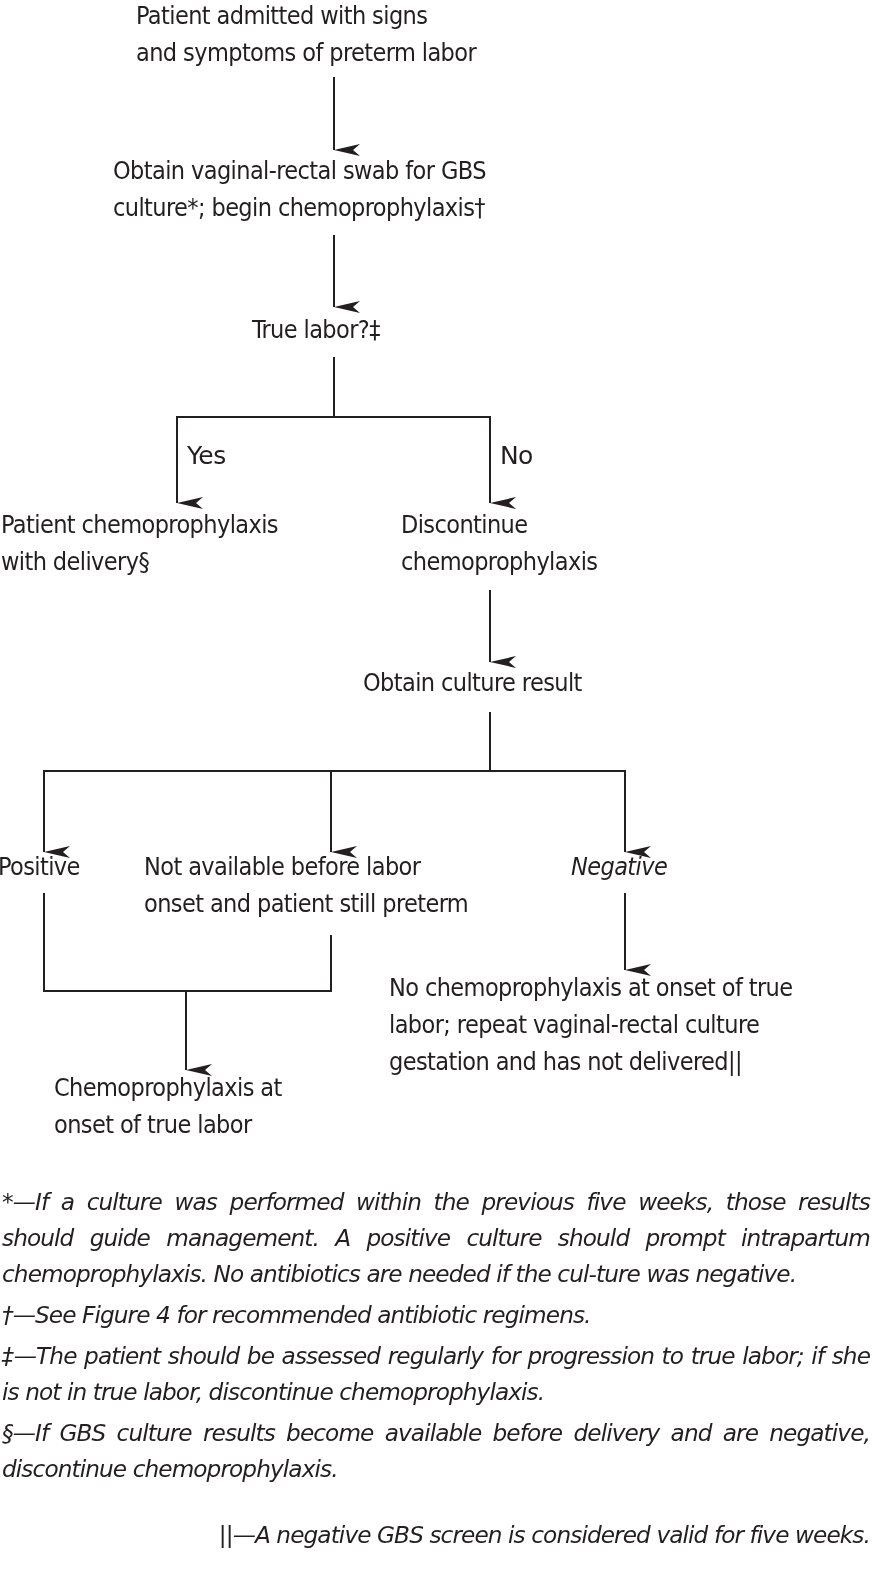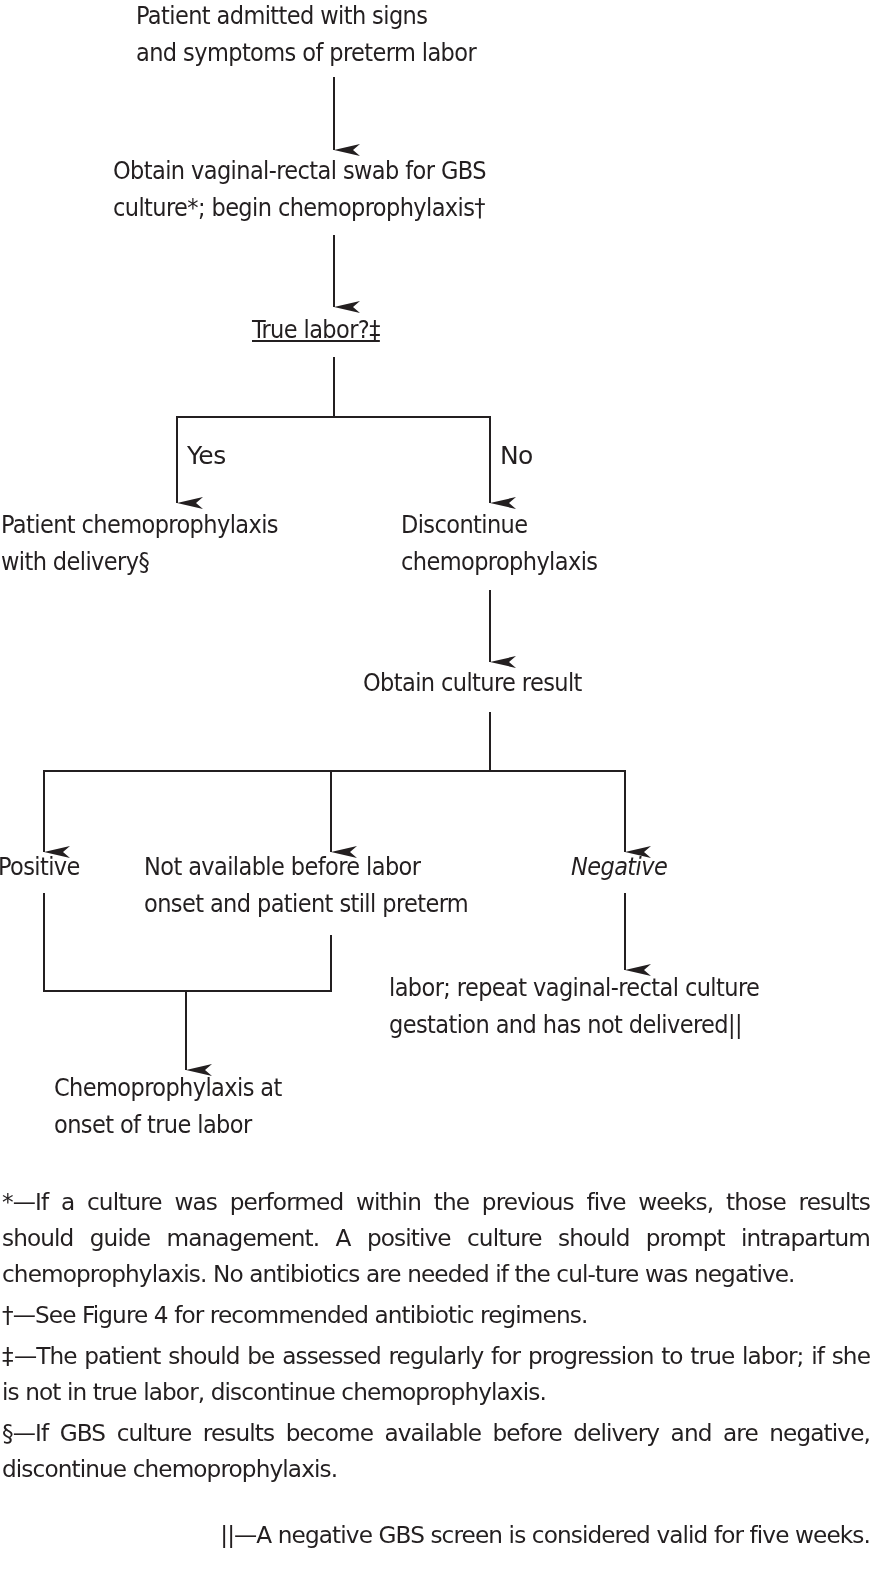--- a/index.html
+++ b/index.html
@@ -3,21 +3,21 @@
 <meta charset="utf-8">
 <style>
   html, body { margin: 0; padding: 0; background: #ffffff; }
   body { width: 877px; height: 1581px; position: relative; overflow: hidden;
          font-family: "DejaVu Sans", sans-serif; color: #231f20; }
   .node { position: absolute; font-size: 25px; line-height: 37px; white-space: nowrap;
           letter-spacing: -0.6px; font-stretch: condensed; }
   .label { position: absolute; font-size: 25px; line-height: 30px; white-space: nowrap; letter-spacing: -0.6px; }
   svg#flow { position: absolute; left: 0; top: 0; }
   .notes { position: absolute; left: 2px; top: 1184px; width: 868px;
-           font-family: "DejaVu Sans", sans-serif; font-size: 23.2px;
+           font-family: "DejaVu Sans", sans-serif; font-style: italic; font-size: 23.2px;
            line-height: 36px; letter-spacing: -0.9px; color: #231f20; }
   .note { margin: 0 0 5px 0; text-align: justify; }
   .note:last-child { text-align: right; margin-top: 30px; }
 </style>
 </head>
 <body>
 
 <svg id="flow" width="877" height="1581">
   <defs>
     <marker id="ah" viewBox="0 0 12 26" refX="6" refY="26" markerWidth="12" markerHeight="26" markerUnits="userSpaceOnUse" orient="auto-start-reverse">
@@ -53,21 +53,21 @@
 <div class="node" style="left:136px; top:-3px;">
   <div>Patient admitted with signs</div>
   <div>and symptoms of preterm labor</div>
 </div>
 
 <div class="node" style="left:113px; top:152px;">
   <div>Obtain vaginal-rectal swab for GBS</div>
   <div>culture*; begin chemoprophylaxis†</div>
 </div>
 
-<div class="node" style="left:252px; top:311px;text-decoration:underline;">
+<div class="node" style="left:252px; top:311px;">
   <div>True labor?‡</div>
 </div>
 
 <div class="label" style="left:187px; top:441px;">Yes</div>
 <div class="label" style="left:500px; top:441px;">No</div>
 
 <div class="node" style="left:1px; top:506px;">
   <div>Patient chemoprophylaxis</div>
   <div>with delivery§</div>
 </div>
@@ -93,20 +93,21 @@
 <div class="node" style="left:571px; top:848px;font-style:italic;">
   <div>Negative</div>
 </div>
 
 <div class="node" style="left:54px; top:1069px;">
   <div>Chemoprophylaxis at</div>
   <div>onset of true labor</div>
 </div>
 
 <div class="node" style="left:389px; top:969px;">
+  <div>No chemoprophylaxis at onset of true</div>
   <div>labor; repeat vaginal-rectal culture</div>
   <div>gestation and has not delivered||</div>
 </div>
 
 <div class="notes">
   <p class="note">*—If a culture was performed within the previous five weeks, those results should guide management. A positive culture should prompt intrapartum chemoprophylaxis. No antibiotics are needed if the cul-ture was negative.</p>
   <p class="note">†—See Figure 4 for recommended antibiotic regimens.</p>
   <p class="note">‡—The patient should be assessed regularly for progression to true labor; if she is not in true labor, discontinue chemoprophylaxis.</p>
   <p class="note">§—If GBS culture results become available before delivery and are negative, discontinue chemoprophylaxis.</p>
   <p class="note">||—A negative GBS screen is considered valid for five weeks.</p>

